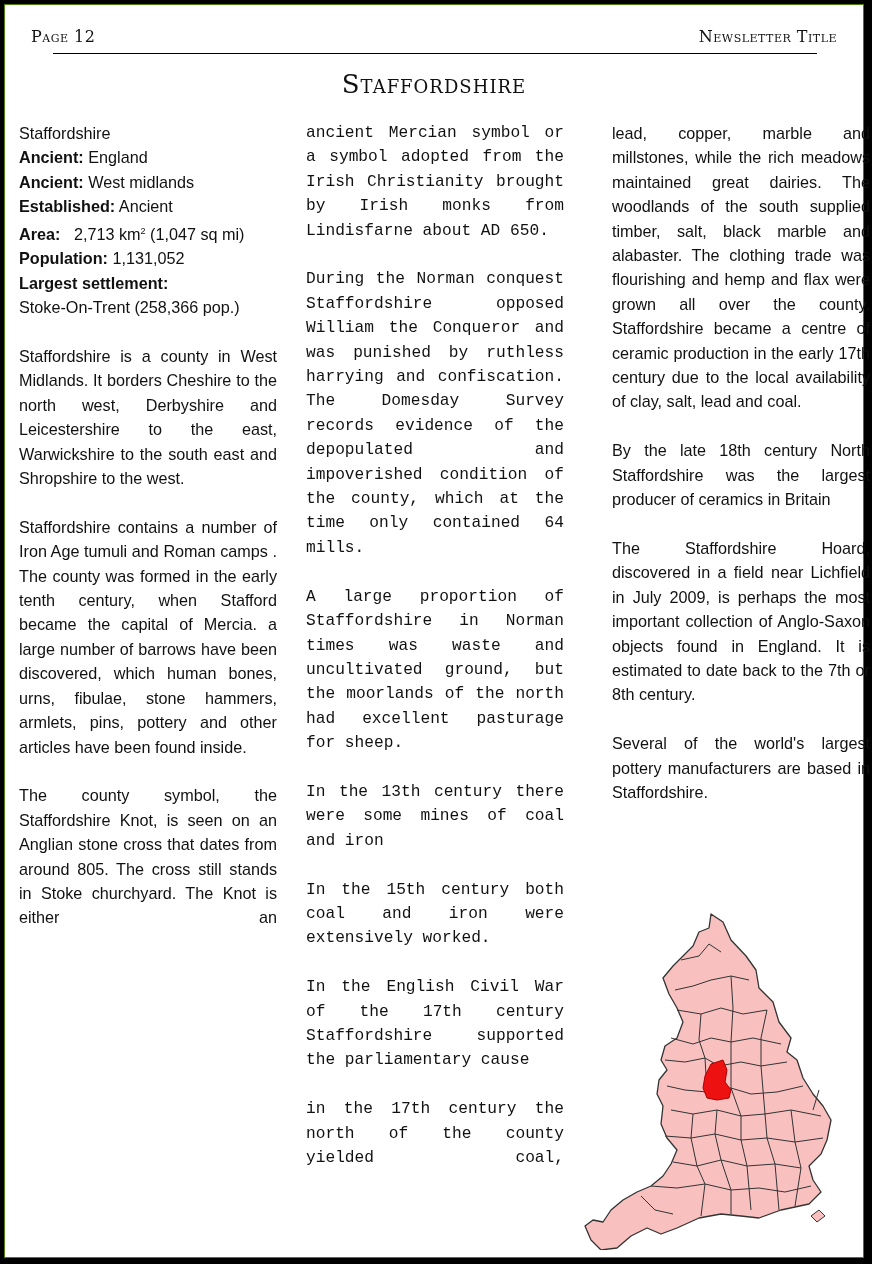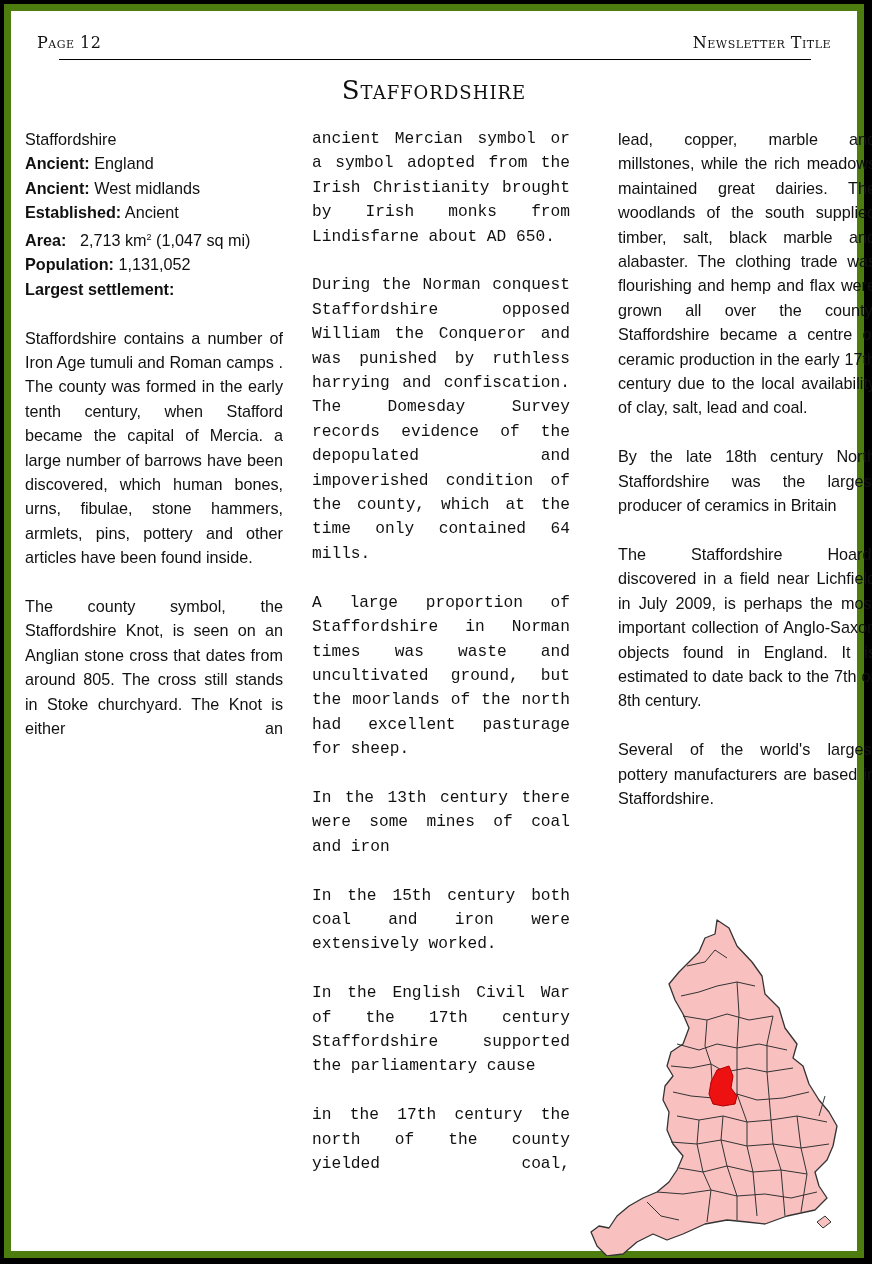--- a/index.html
+++ b/index.html
@@ -1,18 +1,18 @@
 <!DOCTYPE html>
 <html><head>
 <meta charset="utf-8">
 <style>
   html, body { margin:0; padding:0; }
   body { width:872px; height:1264px; background:#000; position:relative; overflow:hidden; }
   .outer-frame { position:absolute; left:0; top:0; width:872px; height:1264px; box-sizing:border-box; border:4px solid #000; pointer-events:none; }
-  .inner-frame { position:absolute; left:4px; top:4px; right:8px; bottom:6px; border:7px solid #4d7c0f; background:#fff; }
+  .inner-frame { position:absolute; left:4px; top:4px; right:8px; bottom:6px; border:1px solid #4d7c0f; background:#fff; }
   .header-left, .header-right {
     position:absolute; top:22px; font-family:"DejaVu Serif", serif; font-variant:small-caps;
     font-size:16px; color:#111; letter-spacing:0.5px;
   }
   .header-left { left:26px; }
   .header-right { right:26px; }
   .header-rule { position:absolute; left:48px; right:46px; top:48px; height:1px; background:#000; }
   .title {
     position:absolute; top:64px; left:0; right:0; text-align:center;
     font-family:"DejaVu Serif", serif; font-variant:small-caps; font-size:26px; color:#111; letter-spacing:1px;
@@ -45,21 +45,23 @@
 
   <div class="col col1">
     <div class="facts">
       <div>Staffordshire</div>
       <div><b>Ancient:</b> <span>England</span></div>
       <div><b>Ancient:</b> <span>West midlands</span></div>
       <div><b>Established:</b> <span>Ancient</span></div>
       <div><b>Area:</b>&nbsp;&nbsp; <span>2,713 km</span><sup style="font-size:9px">2</sup> <span>(1,047 sq mi)</span></div>
       <div><b>Population:</b> <span>1,131,052</span></div>
       <div><b>Largest settlement:</b></div>
+      <div>Stoke-On-Trent (258,366  pop.)</div>
     </div>
+    <p>Staffordshire is a county in West Midlands. It borders Cheshire to the north west, Derbyshire and Leicestershire to the east, Warwickshire to the south east and Shropshire to the west.</p>
     <p>Staffordshire contains a number of Iron Age tumuli and Roman camps . The county was formed in the early tenth century, when Stafford became the capital of Mercia. a large number of barrows have been discovered, which human bones, urns, fibulae, stone hammers, armlets, pins, pottery and other articles have been found inside.</p>
     <p style="text-align-last:justify">The county symbol, the Staffordshire Knot, is seen on an Anglian stone cross that dates from around 805. The cross still stands in Stoke churchyard. The Knot is either an</p>
   </div>
 
   <div class="col col2">
     <p>ancient Mercian symbol or a symbol adopted from the Irish Christianity brought by Irish monks from Lindisfarne about AD 650.</p>
     <p>During the Norman conquest Staffordshire opposed William the Conqueror and was punished by ruthless harrying and confiscation. The Domesday Survey records evidence of the depopulated and impoverished condition of the county, which at the time only contained 64 mills.</p>
     <p>A large proportion of Staffordshire in Norman times was waste and uncultivated ground, but the moorlands of the north had excellent pasturage for sheep.</p>
     <p>In the 13th century there were some mines of coal and iron</p>
     <p>In the 15th century both coal and iron were extensively worked.</p>

